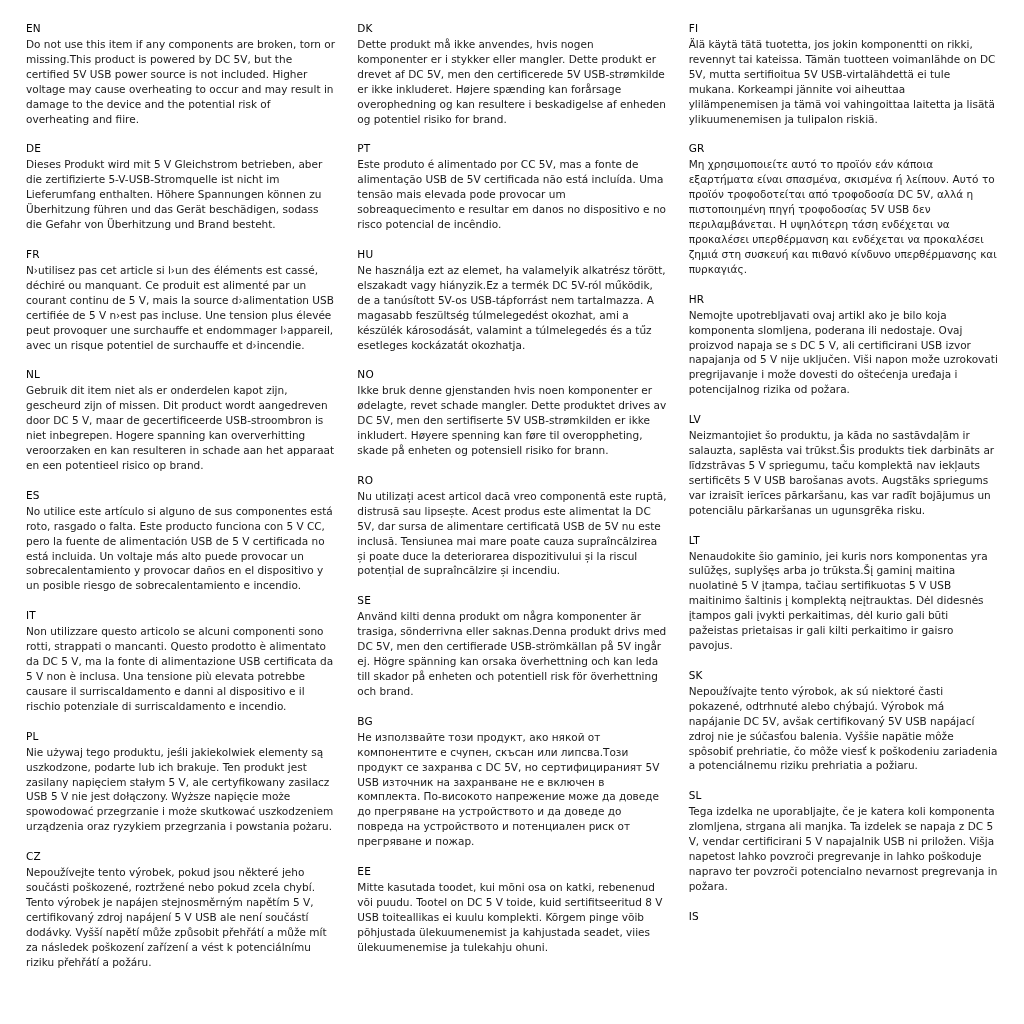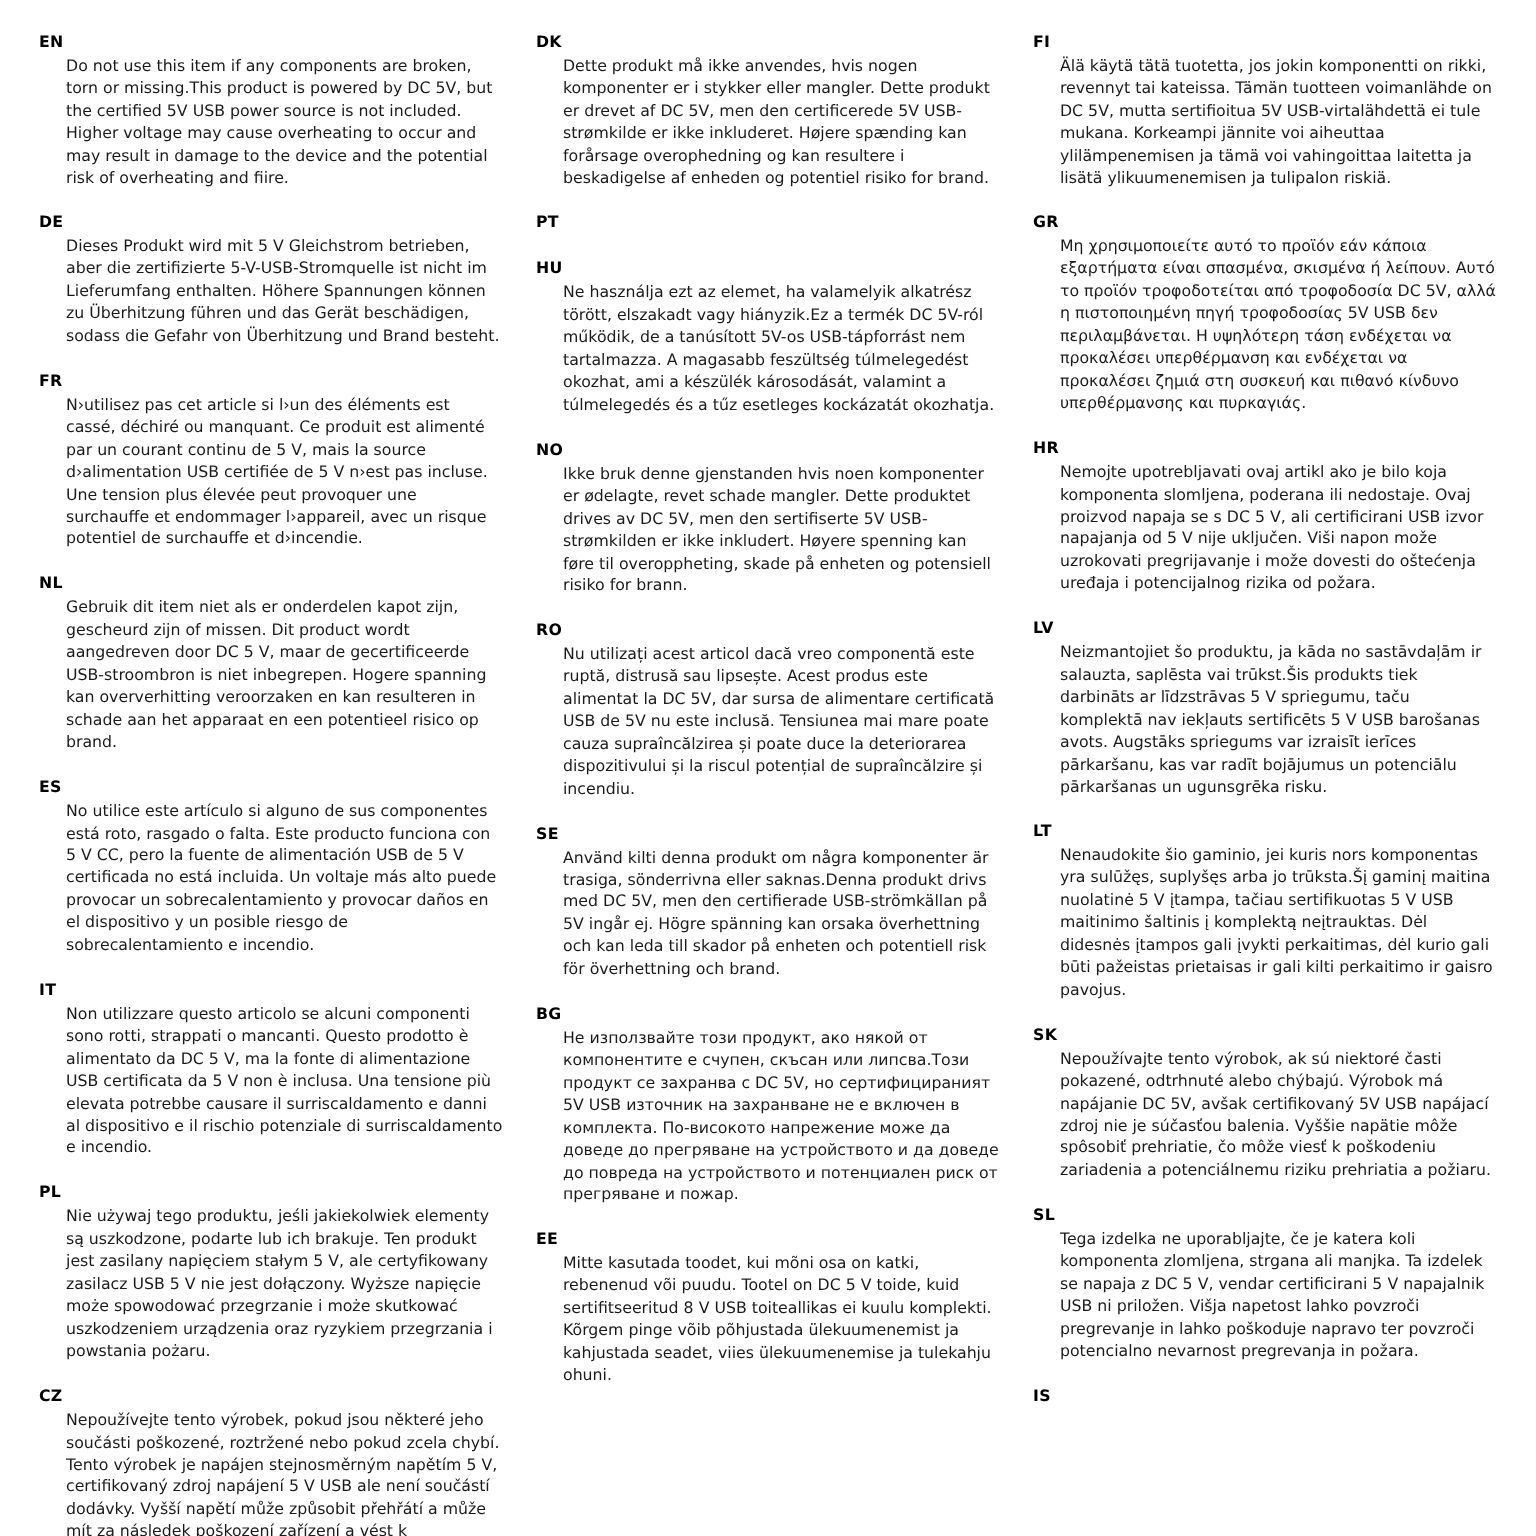--- a/index.html
+++ b/index.html
@@ -26,33 +26,32 @@
   .column {
     width: 310px;
     display: flex;
     flex-direction: column;
   }
   .entry {
     margin-bottom: 16px;
   }
   .lang-code {
     font-size: 10.5px;
-    font-weight: bold;
+    font-weight: normal;
     letter-spacing: 0.2px;
     margin-bottom: 3px;
     color: #000;
   }
   .lang-text {
     font-size: 10.5px;
     line-height: 1.42;
     text-align: left;
     color: #1a1a1a;
     white-space: pre-wrap;
     word-wrap: break-word;
-    margin-left: 18px;
   }
 </style>
 </head>
 <body>
 
 <div class="page">
 
   <div class="column">
     <div class="entry">
       <div class="lang-code">EN</div>
@@ -88,20 +87,21 @@
     </div>
   </div>
 
   <div class="column">
     <div class="entry">
       <div class="lang-code">DK</div>
       <div class="lang-text">Dette produkt må ikke anvendes, hvis nogen komponenter er i stykker eller mangler. Dette produkt er drevet af DC 5V, men den certificerede 5V USB-strømkilde er ikke inkluderet. Højere spænding kan forårsage overophedning og kan resultere i beskadigelse af enheden og potentiel risiko for brand.</div>
     </div>
     <div class="entry">
       <div class="lang-code">PT</div>
+      <div class="lang-text">Este produto é alimentado por CC 5V, mas a fonte de alimentação USB de 5V certificada não está incluída. Uma tensão mais elevada pode provocar um sobreaquecimento e resultar em danos no dispositivo e no risco potencial de incêndio.</div>
     </div>
     <div class="entry">
       <div class="lang-code">HU</div>
       <div class="lang-text">Ne használja ezt az elemet, ha valamelyik alkatrész törött, elszakadt vagy hiányzik.Ez a termék DC 5V-ról működik, de a tanúsított 5V-os USB-tápforrást nem tartalmazza. A magasabb feszültség túlmelegedést okozhat, ami a készülék károsodását, valamint a túlmelegedés és a tűz esetleges kockázatát okozhatja.</div>
     </div>
     <div class="entry">
       <div class="lang-code">NO</div>
       <div class="lang-text">Ikke bruk denne gjenstanden hvis noen komponenter er ødelagte, revet schade mangler. Dette produktet drives av DC 5V, men den sertifiserte 5V USB-strømkilden er ikke inkludert. Høyere spenning kan føre til overoppheting, skade på enheten og potensiell risiko for brann.</div>
     </div>
     <div class="entry">

